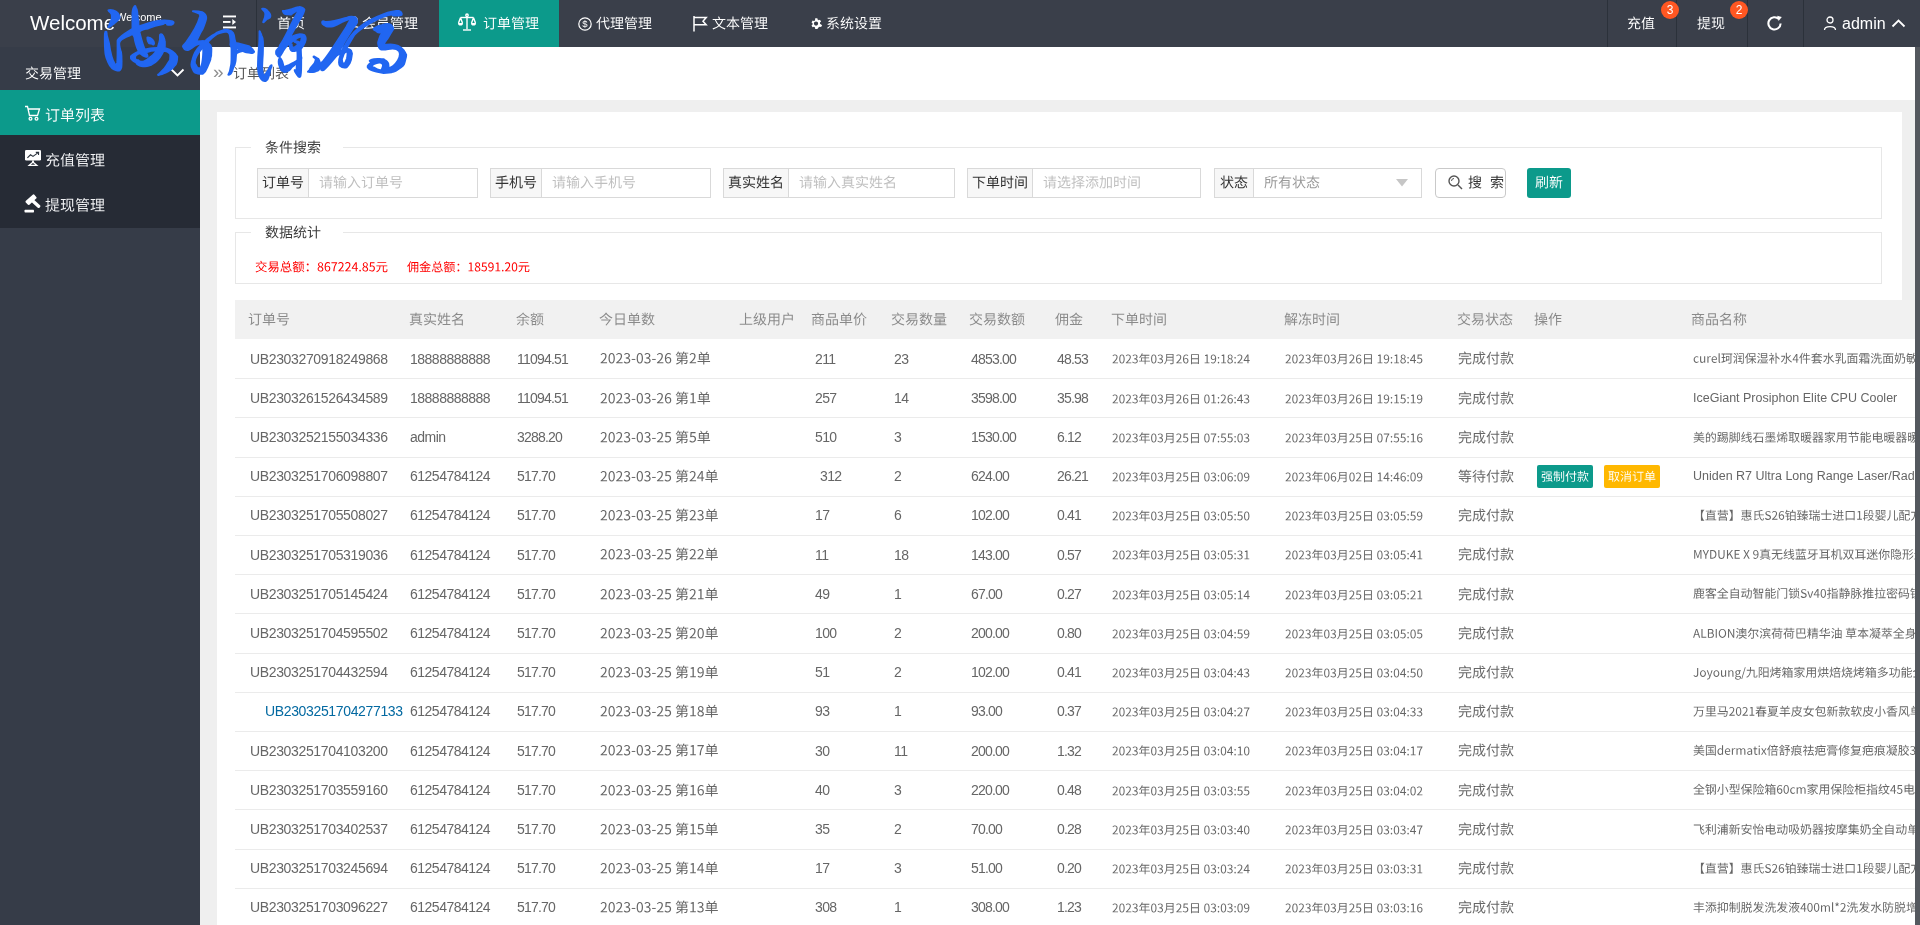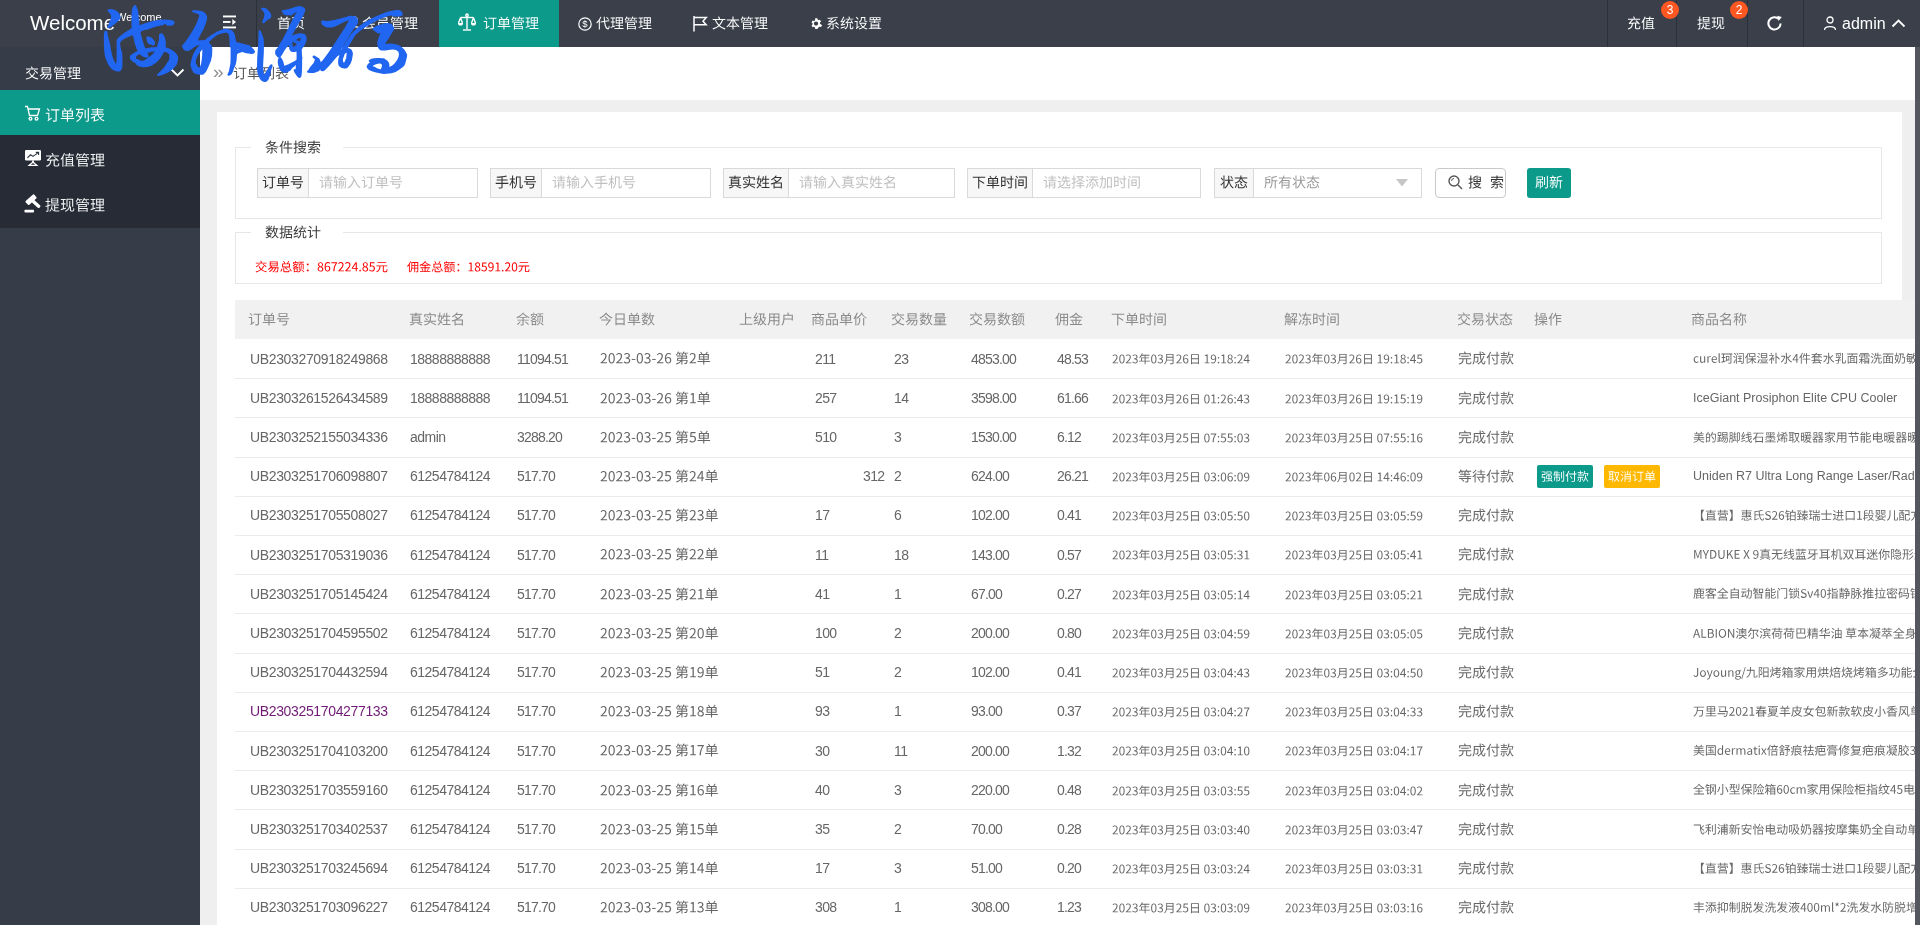--- a/index.html
+++ b/index.html
@@ -903,21 +903,21 @@
       <use href="#u0032" x="4024"></use>
       <use href="#u0036" x="4579"></use>
       <use href="#u7B2C" x="5358"></use>
       <use href="#u0031" x="6358"></use>
       <use href="#u5355" x="6913"></use>
     </g>
   </svg>
 <div style="position:absolute;left:815px;top:397.8px;z-index:5;font:400 14px 'Liberation Sans',sans-serif;color:#666666;letter-spacing:-0.6px;white-space:pre;transform:translateY(-50%)">257</div>
 <div style="position:absolute;left:894px;top:397.8px;z-index:5;font:400 14px 'Liberation Sans',sans-serif;color:#666666;letter-spacing:-0.6px;white-space:pre;transform:translateY(-50%)">14</div>
 <div style="position:absolute;left:971px;top:397.8px;z-index:5;font:400 14px 'Liberation Sans',sans-serif;color:#666666;letter-spacing:-0.8px;white-space:pre;transform:translateY(-50%)">3598.00</div>
-<div style="position:absolute;left:1057px;top:397.8px;z-index:5;font:400 14px 'Liberation Sans',sans-serif;color:#666666;letter-spacing:-0.8px;white-space:pre;transform:translateY(-50%)">61.66</div>
+<div style="position:absolute;left:1057px;top:397.8px;z-index:5;font:400 14px 'Liberation Sans',sans-serif;color:#666666;letter-spacing:-0.8px;white-space:pre;transform:translateY(-50%)">35.98</div>
 <svg style="position:absolute;left:1112px;top:385.6px;z-index:5;" width="140" height="24.5">
     <g fill="#666666" transform="translate(0,17.36) scale(0.01195,-0.0119481)">
       <use href="#u0032" x="0"></use>
       <use href="#u0030" x="555"></use>
       <use href="#u0032" x="1110"></use>
       <use href="#u0033" x="1665"></use>
       <use href="#u5E74" x="2220"></use>
       <use href="#u0030" x="3220"></use>
       <use href="#u0033" x="3775"></use>
       <use href="#u6708" x="4330"></use>
@@ -1082,21 +1082,21 @@
       <use href="#u0033" x="3122"></use>
       <use href="#u002D" x="3677"></use>
       <use href="#u0032" x="4024"></use>
       <use href="#u0035" x="4579"></use>
       <use href="#u7B2C" x="5358"></use>
       <use href="#u0032" x="6358"></use>
       <use href="#u0034" x="6913"></use>
       <use href="#u5355" x="7468"></use>
     </g>
   </svg>
-<div style="position:absolute;left:863px;top:476.2px;z-index:5;font:400 14px 'Liberation Sans',sans-serif;color:#666666;letter-spacing:-0.6px;white-space:pre;transform:translateY(-50%)">312</div>
+<div style="position:absolute;left:820px;top:476.2px;z-index:5;font:400 14px 'Liberation Sans',sans-serif;color:#666666;letter-spacing:-0.6px;white-space:pre;transform:translateY(-50%)">312</div>
 <div style="position:absolute;left:894px;top:476.2px;z-index:5;font:400 14px 'Liberation Sans',sans-serif;color:#666666;letter-spacing:-0.6px;white-space:pre;transform:translateY(-50%)">2</div>
 <div style="position:absolute;left:971px;top:476.2px;z-index:5;font:400 14px 'Liberation Sans',sans-serif;color:#666666;letter-spacing:-0.8px;white-space:pre;transform:translateY(-50%)">624.00</div>
 <div style="position:absolute;left:1057px;top:476.2px;z-index:5;font:400 14px 'Liberation Sans',sans-serif;color:#666666;letter-spacing:-0.8px;white-space:pre;transform:translateY(-50%)">26.21</div>
 <svg style="position:absolute;left:1112px;top:464px;z-index:5;" width="140" height="24.5">
     <g fill="#666666" transform="translate(0,17.36) scale(0.01195,-0.0119481)">
       <use href="#u0032" x="0"></use>
       <use href="#u0030" x="555"></use>
       <use href="#u0032" x="1110"></use>
       <use href="#u0033" x="1665"></use>
       <use href="#u5E74" x="2220"></use>
@@ -1372,21 +1372,21 @@
       <use href="#u0033" x="3122"></use>
       <use href="#u002D" x="3677"></use>
       <use href="#u0032" x="4024"></use>
       <use href="#u0035" x="4579"></use>
       <use href="#u7B2C" x="5358"></use>
       <use href="#u0032" x="6358"></use>
       <use href="#u0031" x="6913"></use>
       <use href="#u5355" x="7468"></use>
     </g>
   </svg>
-<div style="position:absolute;left:815px;top:593.8px;z-index:5;font:400 14px 'Liberation Sans',sans-serif;color:#666666;letter-spacing:-0.6px;white-space:pre;transform:translateY(-50%)">41</div>
+<div style="position:absolute;left:815px;top:593.8px;z-index:5;font:400 14px 'Liberation Sans',sans-serif;color:#666666;letter-spacing:-0.6px;white-space:pre;transform:translateY(-50%)">49</div>
 <div style="position:absolute;left:894px;top:593.8px;z-index:5;font:400 14px 'Liberation Sans',sans-serif;color:#666666;letter-spacing:-0.6px;white-space:pre;transform:translateY(-50%)">1</div>
 <div style="position:absolute;left:971px;top:593.8px;z-index:5;font:400 14px 'Liberation Sans',sans-serif;color:#666666;letter-spacing:-0.8px;white-space:pre;transform:translateY(-50%)">67.00</div>
 <div style="position:absolute;left:1057px;top:593.8px;z-index:5;font:400 14px 'Liberation Sans',sans-serif;color:#666666;letter-spacing:-0.8px;white-space:pre;transform:translateY(-50%)">0.27</div>
 <svg style="position:absolute;left:1112px;top:581.5px;z-index:5;" width="140" height="24.5">
     <g fill="#666666" transform="translate(0,17.36) scale(0.01195,-0.0119481)">
       <use href="#u0032" x="0"></use>
       <use href="#u0030" x="555"></use>
       <use href="#u0032" x="1110"></use>
       <use href="#u0033" x="1665"></use>
       <use href="#u5E74" x="2220"></use>
@@ -1667,21 +1667,21 @@
       <use href="#u7119" x="11441"></use>
       <use href="#u70E7" x="12441"></use>
       <use href="#u70E4" x="13441"></use>
       <use href="#u7BB1" x="14441"></use>
       <use href="#u591A" x="15441"></use>
       <use href="#u529F" x="16441"></use>
       <use href="#u80FD" x="17441"></use>
       <use href="#u5168" x="18441"></use>
     </g>
   </svg>
-<div style="position:absolute;left:250px;top:711.4px;z-index:5;font:400 14px 'Liberation Sans',sans-serif;color:#701a75;letter-spacing:-0.35px;white-space:pre;transform:translateY(-50%)">UB2303251704277133</div>
+<div style="position:absolute;left:265px;top:711.4px;z-index:5;font:400 14px 'Liberation Sans',sans-serif;color:#0369a1;letter-spacing:-0.35px;white-space:pre;transform:translateY(-50%)">UB2303251704277133</div>
 <div style="position:absolute;left:410px;top:711.4px;z-index:5;font:400 14px 'Liberation Sans',sans-serif;color:#666666;letter-spacing:-0.5px;white-space:pre;transform:translateY(-50%)">61254784124</div>
 <div style="position:absolute;left:517px;top:711.4px;z-index:5;font:400 14px 'Liberation Sans',sans-serif;color:#666666;letter-spacing:-0.8px;white-space:pre;transform:translateY(-50%)">517.70</div>
 <svg style="position:absolute;left:600px;top:699.2px;z-index:5;" width="120.6" height="24.5">
     <g fill="#666666" transform="translate(0,17.36) scale(0.014,-0.014)">
       <use href="#u0032" x="0"></use>
       <use href="#u0030" x="555"></use>
       <use href="#u0032" x="1110"></use>
       <use href="#u0033" x="1665"></use>
       <use href="#u002D" x="2220"></use>
       <use href="#u0030" x="2567"></use>

